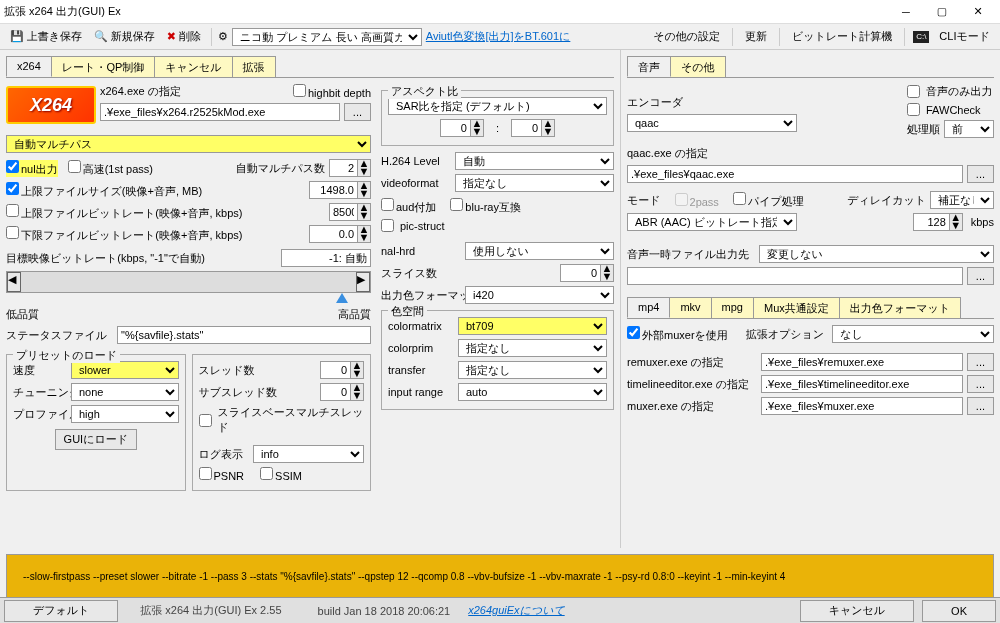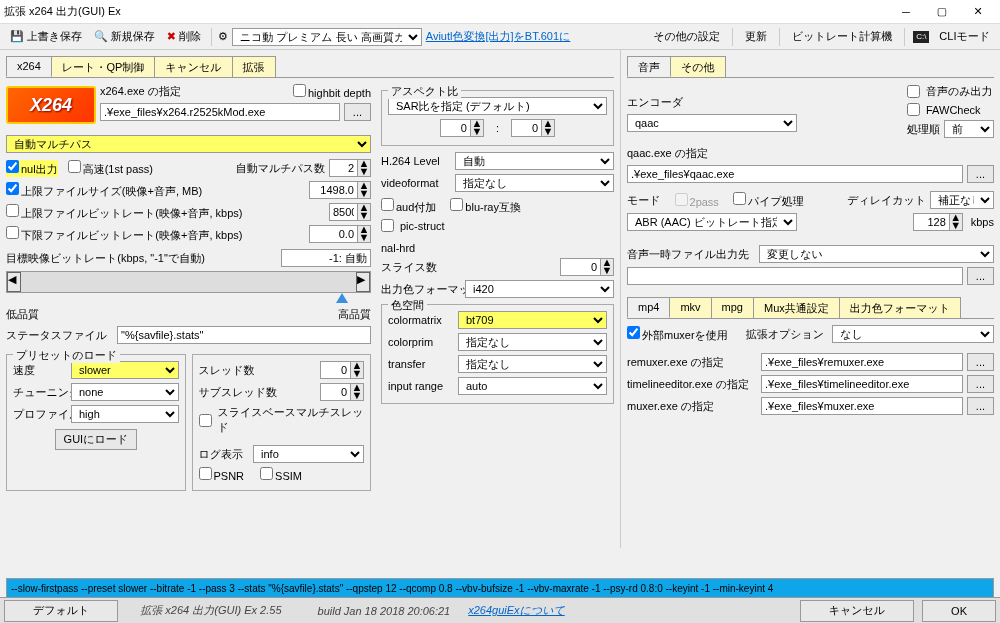--- a/index.html
+++ b/index.html
@@ -27,24 +27,24 @@
 .spin { display: flex; }
 .spin input { border-right: none; text-align: right; }
 .spin .spbtn { width: 14px; border: 1px solid #999; background: #e8e8e8; font-size: 7px; line-height: 7px; display: flex; flex-direction: column; }
 .spin .spbtn div { flex: 1; text-align: center; cursor: pointer; }
 .group { border: 1px solid #aaa; padding: 6px 6px 4px; margin-top: 6px; position: relative; }
 .group > .gtitle { position: absolute; top: -7px; left: 6px; background: #f0f0f0; padding: 0 3px; }
 .hl { background: #ffff66; }
 .slider-track { height: 22px; background: #ddd; border: 1px solid #999; position: relative; margin: 2px 0; }
 .slider-btn { position: absolute; width: 14px; height: 20px; background: #e8e8e8; border: 1px solid #666; top: 0; cursor: pointer; }
 .slider-thumb { position: absolute; top: 26px; width: 12px; height: 10px; background: #3a8fe0; clip-path: polygon(50% 0, 100% 100%, 0 100%); }
-.cmdline { position: absolute; bottom: 24px; left: 6px; right: 6px; border: 1px solid #999; background: #0ea5e9; padding: 4px; font-size: 10px; white-space: nowrap; overflow: hidden; }
+.cmdline { position: absolute; bottom: 24px; left: 6px; right: 6px; border: 1px solid #999; background: #eab308; padding: 16px; font-size: 10px; white-space: nowrap; overflow: hidden; }
 .footer { position: absolute; bottom: 0; left: 0; right: 0; height: 26px; display: flex; align-items: center; background: #e0e0e0; border-top: 1px solid #999; }
 .footer .btn { height: 22px; padding: 2px 28px; margin: 0 4px; }
-.footer .info { font-style: italic; color: #444; margin: 16px 18px; }
+.footer .info { color: #444; margin: 16px 18px; }
 .footer .link { color: #0066cc; text-decoration: underline; font-style: italic; cursor: pointer; }
 .cli-icon { width: 16px; height: 12px; background: #222; color: #fff; font-size: 8px; display: inline-flex; align-items: center; justify-content: center; }
 </style>
 </head>
 <body>
 
 <div class="titlebar">
   <span class="title">拡張 x264 出力(GUI) Ex</span>
   <div class="wbtn">─</div>
   <div class="wbtn">▢</div>
@@ -281,20 +281,21 @@
           <label><input type="checkbox" style=""><span>aud付加</span></label>
           <label style="margin-left:10px"><input type="checkbox" style=""><span>blu-ray互換</span></label>
         </div>
         <label class="row">
             <input type="checkbox" style="">
             <span>pic-struct</span>
           </label>
 
         <div class="row" style="margin-top:10px">
             <span class="lbl" style="width:80px">nal-hrd</span>
+            <select style="flex:1"><option>使用しない</option></select>
           </div>
         <div class="row">
             <span class="lbl" style="width:80px">スライス数</span>
             <span style="flex:1"></span>
             <div class="spin">
               <input type="text" style="width: 40px;" value="0">
               <div class="spbtn">
                 <div>▲</div>
                 <div>▼</div>
               </div>

